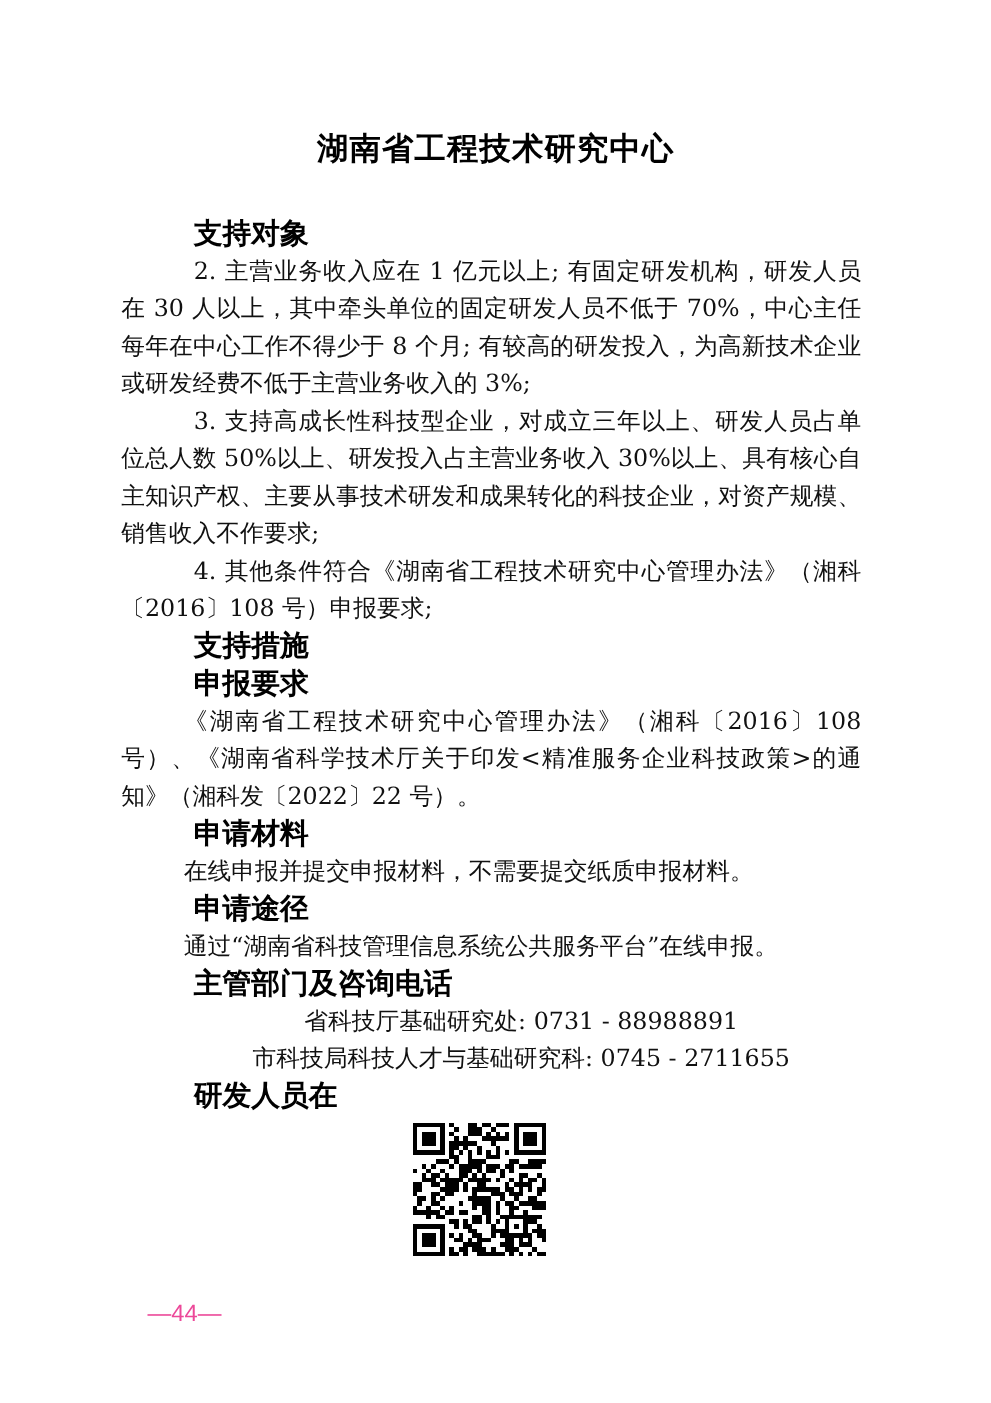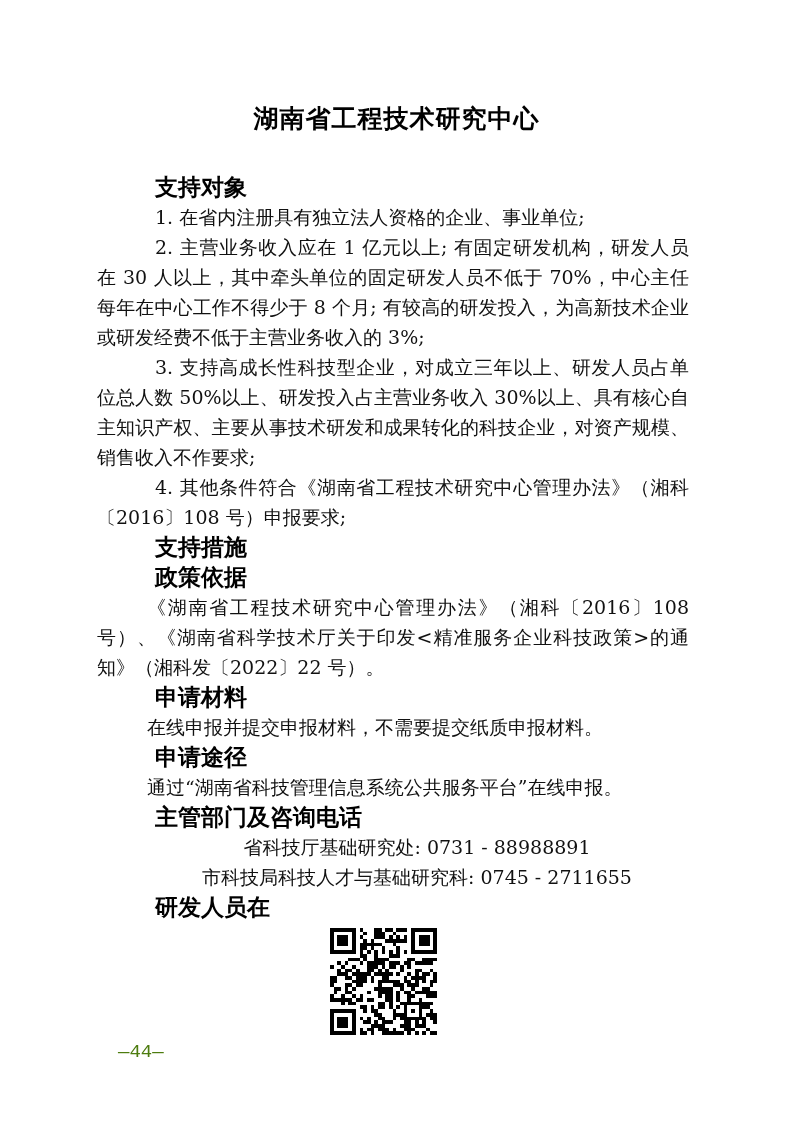--- a/index.html
+++ b/index.html
@@ -50,47 +50,46 @@
     width: 107px;
     height: 107px;
   }
   .qr-wrap svg { display: block; shape-rendering: crispEdges; }
   .page-number {
     position: absolute;
     left: 118px;
     top: 1041px;
     font-size: 19px;
     line-height: 22px;
-    color: #4d7c0f;
-    font-family: Liberation Mono, monospace;
+    color: #ec4899;
+    font-family: Liberation Sans, sans-serif;
   }
 </style>
 </head>
 <body>
 
 <div class="page">
 
   <h1 class="doc-title">湖南省工程技术研究中心</h1>
 
   <div class="content">
 
     <section>
       <h2 class="sec-heading">支持对象</h2>
-      <p class="para num">1. 在省内注册具有独立法人资格的企业、事业单位;</p>
       <p class="para num">2. 主营业务收入应在 1 亿元以上; 有固定研发机构，研发人员在 30 人以上，其中牵头单位的固定研发人员不低于 70%，中心主任每年在中心工作不得少于 8 个月; 有较高的研发投入，为高新技术企业或研发经费不低于主营业务收入的 3%;</p>
       <p class="para num">3. 支持高成长性科技型企业，对成立三年以上、研发人员占单位总人数 50%以上、研发投入占主营业务收入 30%以上、具有核心自主知识产权、主要从事技术研发和成果转化的科技企业，对资产规模、销售收入不作要求;</p>
       <p class="para num">4. 其他条件符合《湖南省工程技术研究中心管理办法》（湘科〔2016〕108 号）申报要求;</p>
     </section>
 
     <section>
       <h2 class="sec-heading">支持措施</h2>
     </section>
 
     <section>
-      <h2 class="sec-heading">政策依据</h2>
+      <h2 class="sec-heading">申报要求</h2>
       <p class="para">《湖南省工程技术研究中心管理办法》（湘科〔2016〕108 号）、《湖南省科学技术厅关于印发&lt;精准服务企业科技政策&gt;的通知》（湘科发〔2022〕22 号）。</p>
     </section>
 
     <section>
       <h2 class="sec-heading">申请材料</h2>
       <p class="para">在线申报并提交申报材料，不需要提交纸质申报材料。</p>
     </section>
 
     <section>
       <h2 class="sec-heading">申请途径</h2>

